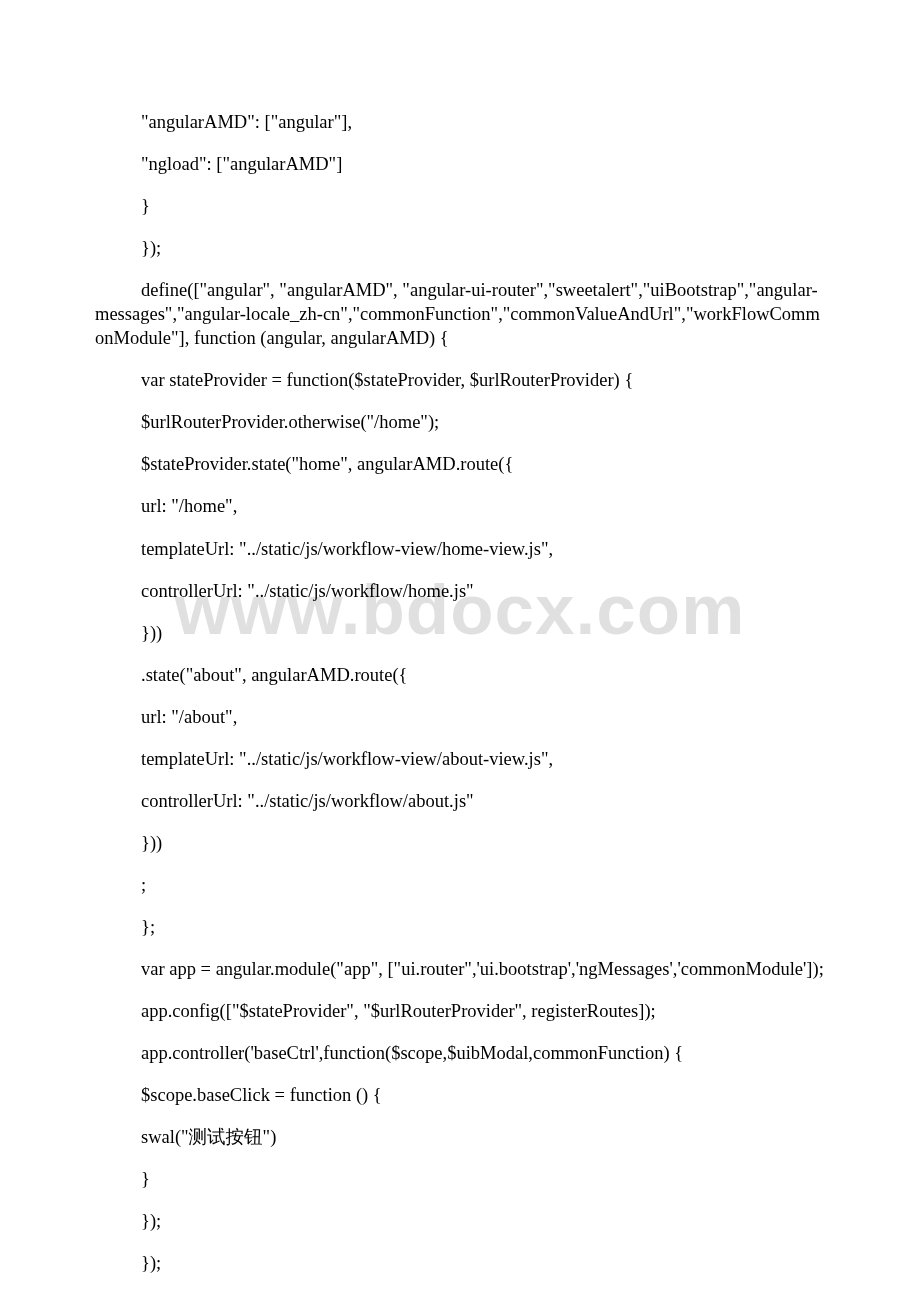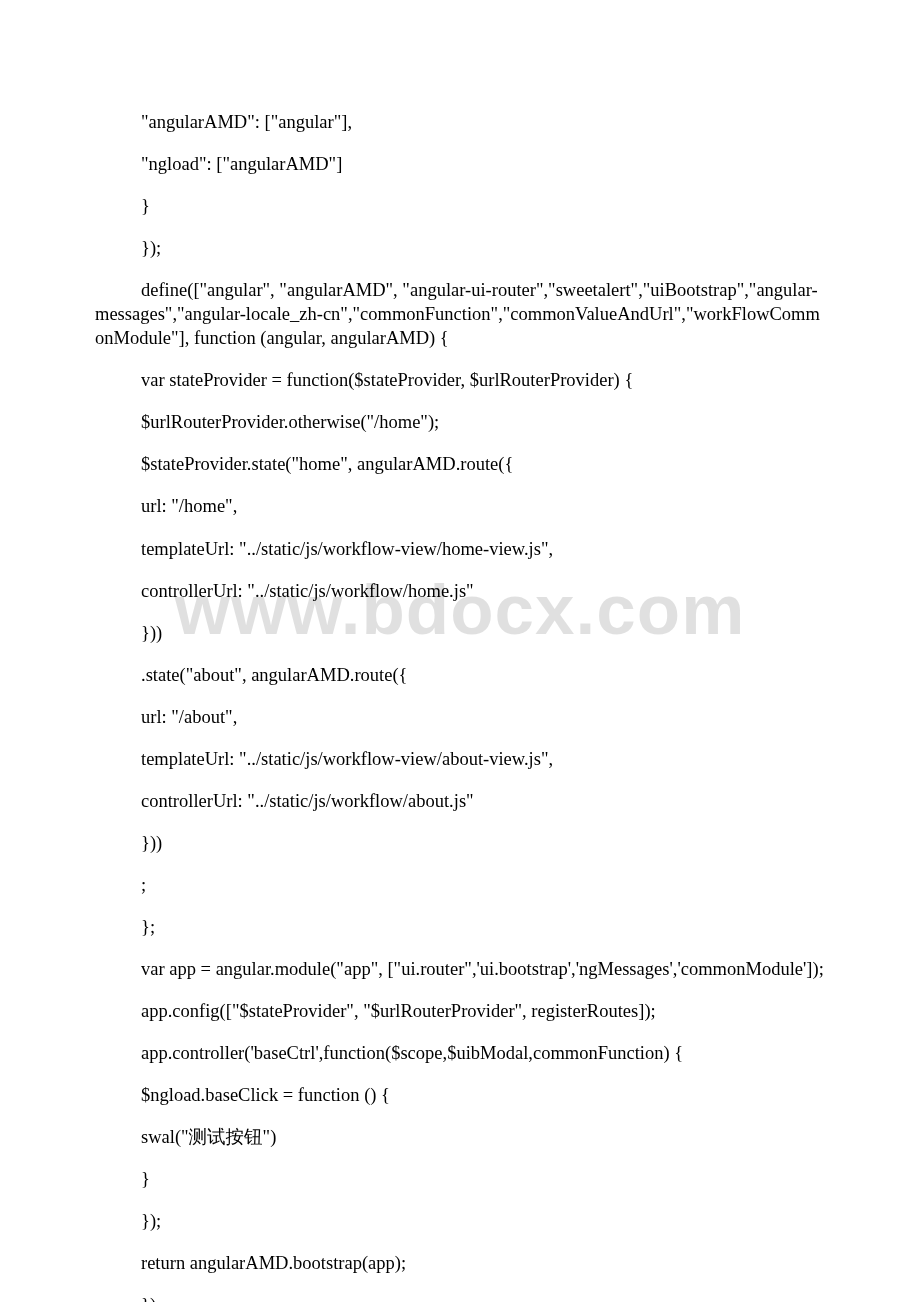--- a/index.html
+++ b/index.html
@@ -61,19 +61,18 @@
   <p class="para">.state("about", angularAMD.route({</p>
   <p class="para">url: "/about",</p>
   <p class="para">templateUrl: "../static/js/workflow-view/about-view.js",</p>
   <p class="para">controllerUrl: "../static/js/workflow/about.js"</p>
   <p class="para">}))</p>
   <p class="para">;</p>
   <p class="para">};</p>
   <p class="para">var app = angular.module("app", ["ui.router",'ui.bootstrap','ngMessages','commonModule']);</p>
   <p class="para">app.config(["$stateProvider", "$urlRouterProvider", registerRoutes]);</p>
   <p class="para">app.controller('baseCtrl',function($scope,$uibModal,commonFunction) {</p>
-  <p class="para">$ngload.baseClick = function () {</p>
+  <p class="para">$scope.baseClick = function () {</p>
   <p class="para">swal("测试按钮")</p>
   <p class="para">}</p>
   <p class="para">});</p>
-  <p class="para">return angularAMD.bootstrap(app);</p>
   <p class="para">});</p>
 </div>
 
 </body></html>

